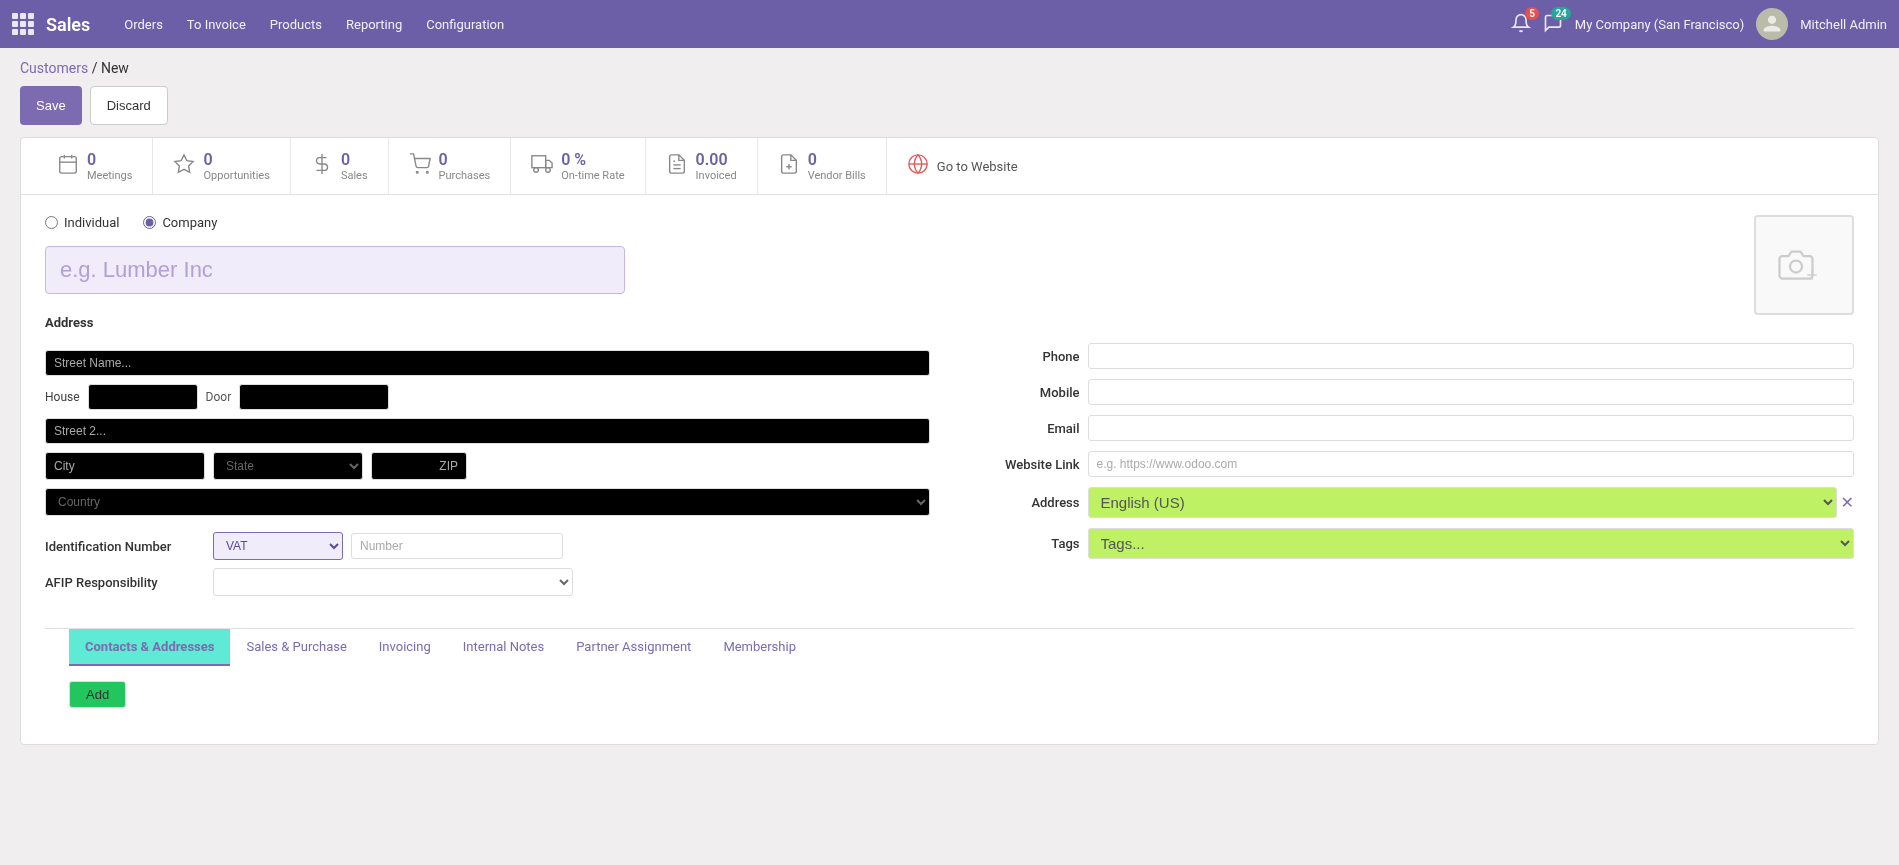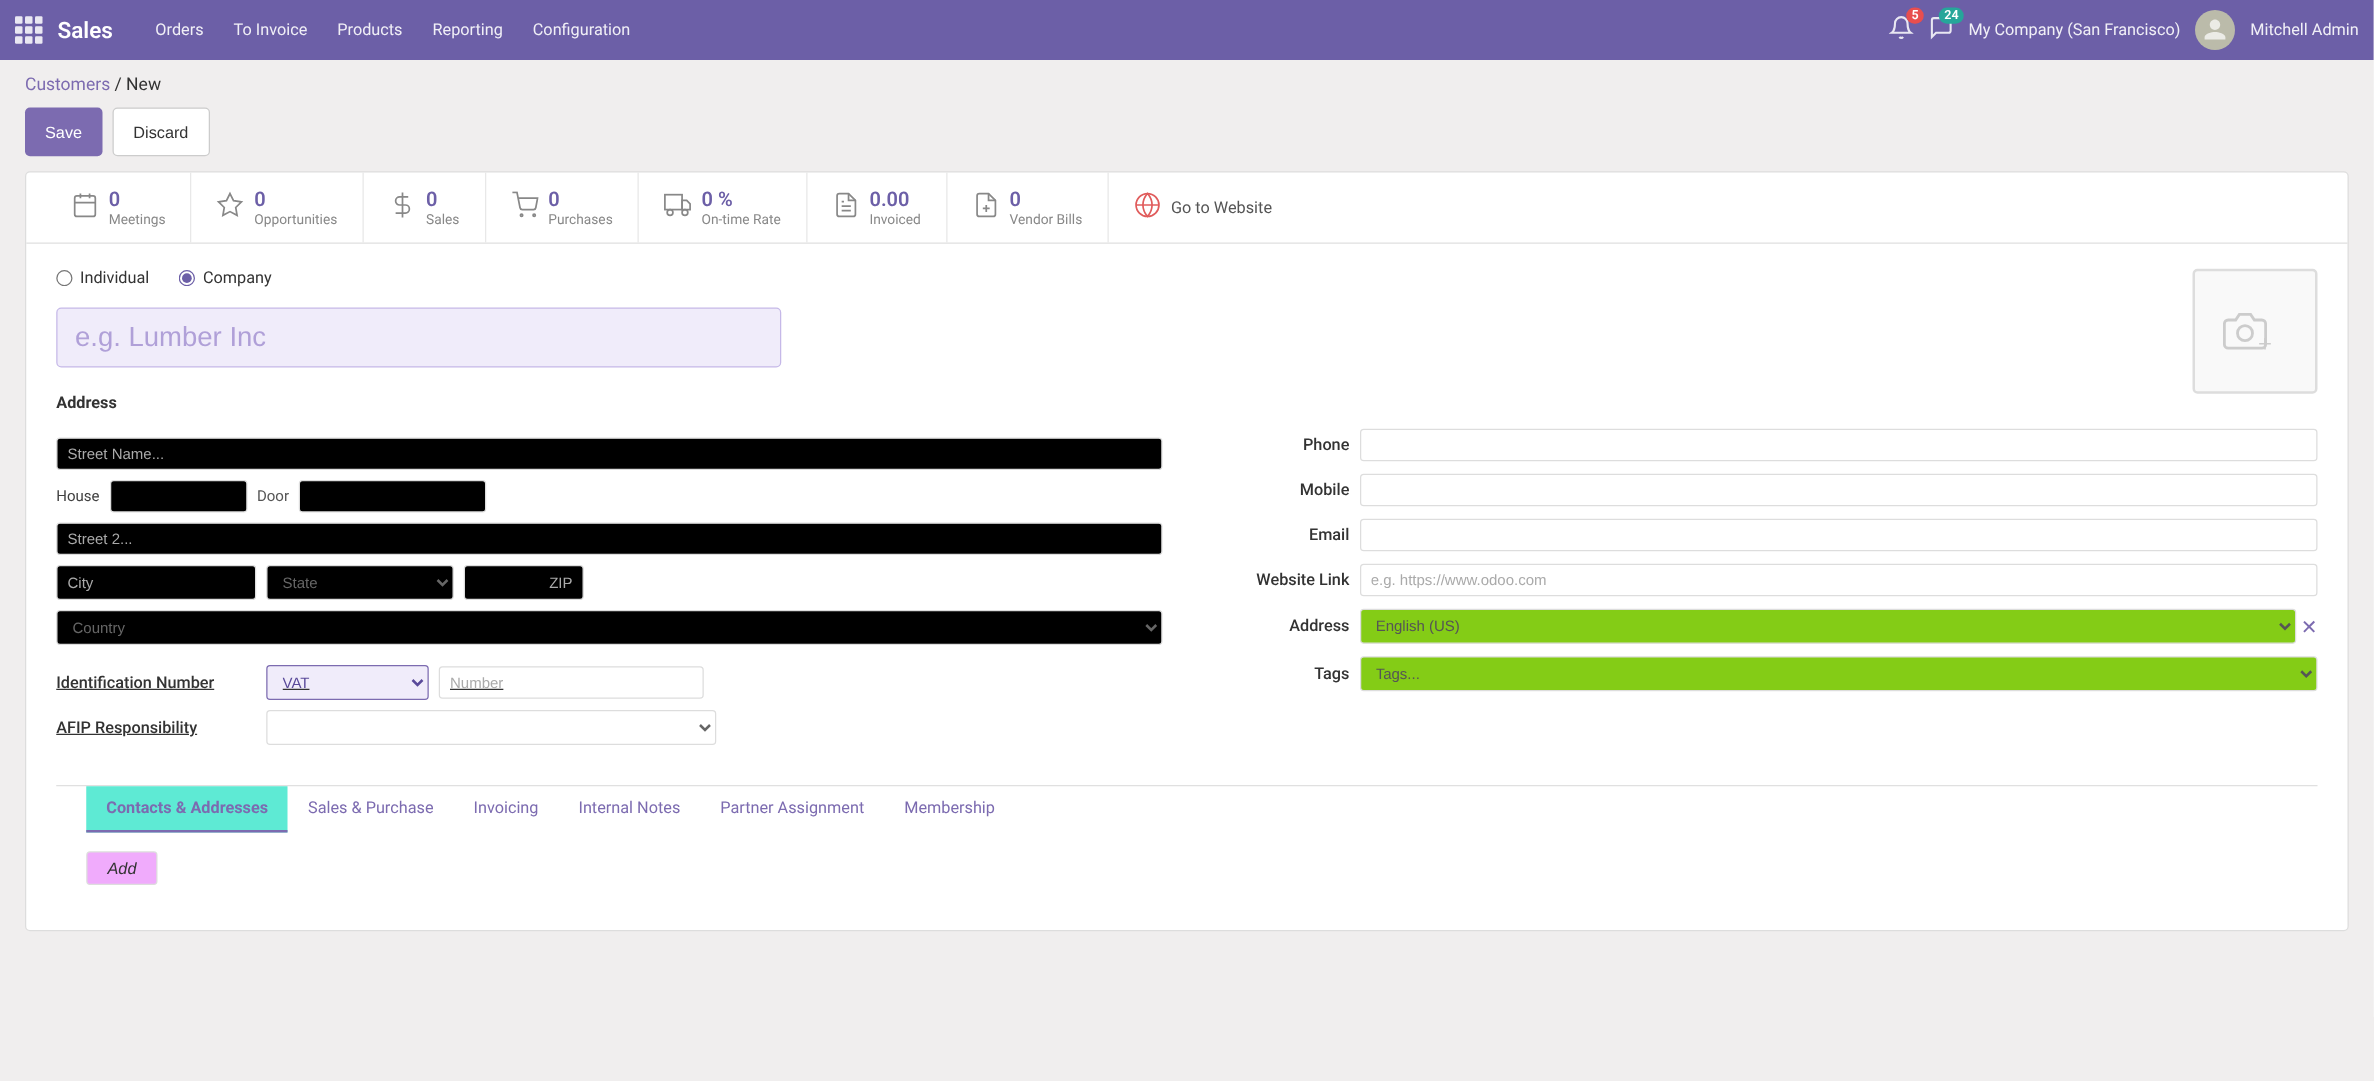--- a/index.html
+++ b/index.html
@@ -126,29 +126,29 @@
       font-size: 12px;
       color: #666;
       outline: none;
     }
     .contact-input::placeholder { color: #aaa; }
     .contact-select {
       flex: 1;
       border: 1px solid #ddd;
       border-radius: 3px;
       padding: 5px 8px;
-      font-size: 12px;
+      font-size: 15px;
       color: #555;
       outline: none;
-      background: #84cc16;
+      background: #bef264;
       appearance: auto;
     }
 
     
-    .id-row { display: flex; align-items: center; gap: 8px; margin-bottom: 8px; text-decoration: underline; }
+    .id-row { display: flex; align-items: center; gap: 8px; margin-bottom: 8px; }
     .id-label { width: 160px; font-size: 13px; color: #333; font-weight: 500; }
     .id-select {
       width: 130px;
       border: 1px solid #7c6bb0;
       background: #f0ecfa;
       color: #5a4a9a;
       border-radius: 3px;
       padding: 5px 8px;
       font-size: 12px;
       outline: none;
@@ -173,21 +173,21 @@
       outline: none;
       background: #fff;
     }
 
     
     .tabs-bar { border-top: 1px solid #e0e0e0; margin-top: 24px; display: flex; gap: 0; padding: 0 24px; }
     .tab-item { padding: 10px 16px; cursor: pointer; font-size: 13px; color: #7c6bb0; border-bottom: 2px solid transparent; margin-bottom: -1px; }
     .tab-item.active { border-bottom: 2px solid #7c6bb0; color: #7c6bb0; font-weight: 700; background: #5eead4; text-align: right; }
 
     .tab-content { padding: 16px 24px; }
-    .btn-add { border: 1px solid #ddd; background: #f0abfc; padding: 5px 16px; border-radius: 3px; cursor: pointer; font-size: 13px; color: #333; font-style: italic; }
+    .btn-add { border: 1px solid #ddd; background: #22c55e; padding: 5px 16px; border-radius: 3px; cursor: pointer; font-size: 13px; color: #333; }
 
     
     .lang-wrap { display: flex; align-items: center; gap: 4px; flex: 1; }
     .lang-clear { color: #7c6bb0; cursor: pointer; font-size: 16px; }
 
     select.contact-select option { color: #333; }
   </style>
 </head>
 <body>
 

